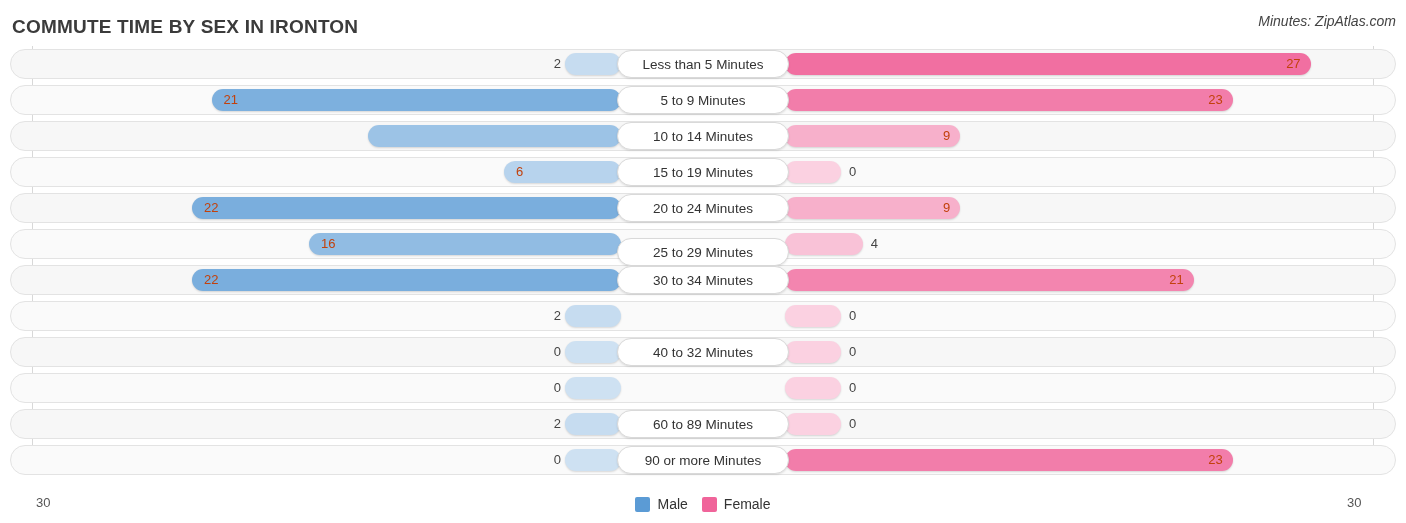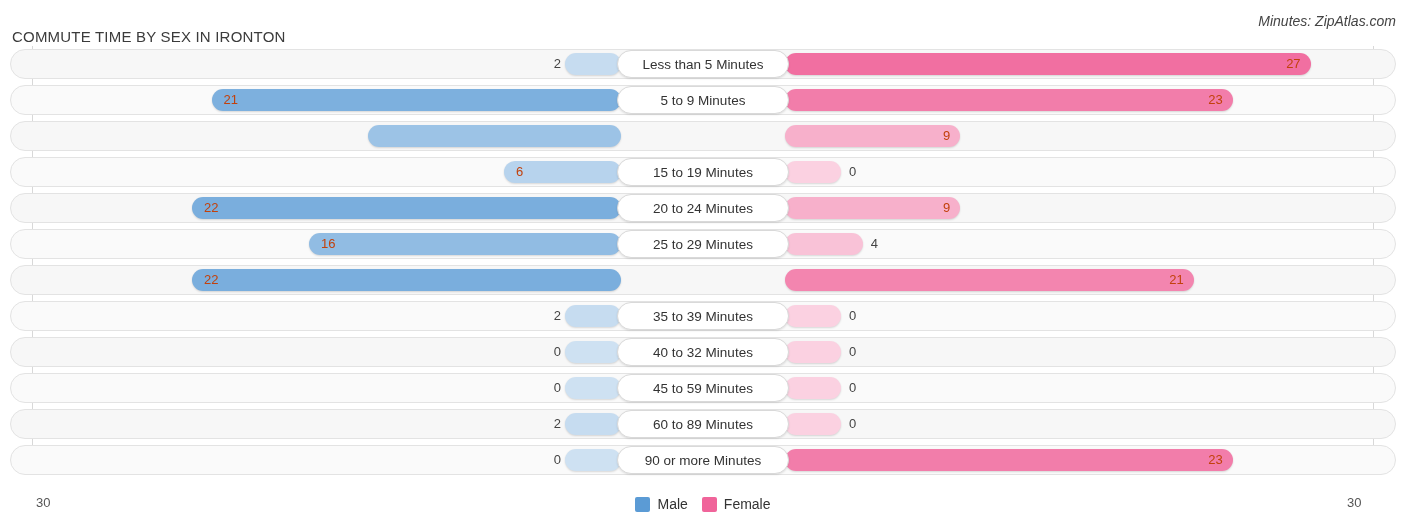--- a/index.html
+++ b/index.html
@@ -8,22 +8,22 @@
     background:#ffffff;
     font-family:"Liberation Sans", sans-serif;
     color:#333;
     overflow:hidden;
     position:relative;
   }
   .header{
     position:absolute;left:0;top:0;width:1406px;height:44px;
   }
   .title{
-    position:absolute;left:12px;top:28px;
-    font-size:15px;letter-spacing:.2px;color:#3b3b3b;font-weight:400;
+    position:absolute;left:12px;top:16px;
+    font-size:19px;letter-spacing:.2px;color:#3b3b3b;font-weight:700;
     white-space:nowrap;
   }
   .source{
     position:absolute;right:10px;top:13px;
     font-size:14px;font-style:italic;color:#444;white-space:nowrap;
   }
 
   .plot{
     position:absolute;left:0;top:46px;width:1406px;height:437px;
   }
@@ -124,20 +124,21 @@
         <div class="bar female" style="left: 785px; width: 447.733px; background: rgb(242, 125, 170);"></div>
         <div class="val inside" style="left: 1202.73px; width: 20px; text-align: right;">23</div>
         <div class="cat-pill" style="left: 617px; width: 172px;">5 to 9 Minutes</div>
       </div>
       <div class="row">
         <div class="track"></div>
         <div class="bar male" style="left: 367.5px; width: 253.5px; background: rgb(156, 195, 230);"></div>
         <div class="val inside" style="left: 379.5px; margin-top: 28px;">13</div>
         <div class="bar female" style="left: 785px; width: 175.2px; background: rgb(247, 176, 203);"></div>
         <div class="val inside" style="left: 930.2px; width: 20px; text-align: right;">9</div>
+        <div class="cat-pill" style="left: 617px; width: 172px;">10 to 14 Minutes</div>
       </div>
       <div class="row">
         <div class="track"></div>
         <div class="bar male" style="left: 504px; width: 117px; background: rgb(183, 211, 237);"></div>
         <div class="val inside" style="left: 516px;">6</div>
         <div class="bar female" style="left: 785px; width: 56px; background: rgb(251, 209, 225);"></div>
         <div class="val outside" style="left: 849px;">0</div>
         <div class="cat-pill" style="left: 617px; width: 172px;">15 to 19 Minutes</div>
       </div>
       <div class="row">
@@ -147,52 +148,51 @@
         <div class="bar female" style="left: 785px; width: 175.2px; background: rgb(247, 176, 203);"></div>
         <div class="val inside" style="left: 930.2px; width: 20px; text-align: right;">9</div>
         <div class="cat-pill" style="left: 617px; width: 172px;">20 to 24 Minutes</div>
       </div>
       <div class="row">
         <div class="track"></div>
         <div class="bar male" style="left: 309px; width: 312px; background: rgb(145, 188, 227);"></div>
         <div class="val inside" style="left: 321px;">16</div>
         <div class="bar female" style="left: 785px; width: 77.8667px; background: rgb(249, 194, 215);"></div>
         <div class="val outside" style="left: 870.867px;">4</div>
-        <div class="cat-pill" style="left: 617px; width: 172px;">25 to 29 Minutes</div>
+        <div class="cat-pill" style="left: 617px; width: 172px; margin-top: 8px;">25 to 29 Minutes</div>
       </div>
       <div class="row">
         <div class="track"></div>
         <div class="bar male" style="left: 192px; width: 429px; background: rgb(122, 174, 221);"></div>
         <div class="val inside" style="left: 204px;">22</div>
         <div class="bar female" style="left: 785px; width: 408.8px; background: rgb(243, 133, 175);"></div>
         <div class="val inside" style="left: 1163.8px; width: 20px; text-align: right;">21</div>
+        <div class="cat-pill" style="left: 617px; width: 172px;">30 to 34 Minutes</div>
       </div>
       <div class="row">
         <div class="track"></div>
         <div class="bar male" style="left: 565px; width: 56px; background: rgb(198, 220, 240);"></div>
         <div class="val outside" style="left: 543px; text-align: right; width: 18px;">2</div>
         <div class="bar female" style="left: 785px; width: 56px; background: rgb(251, 209, 225);"></div>
         <div class="val outside" style="left: 849px;">0</div>
-        <div class="cat-pill" style="left: 617px; width: 172px;">35 to 39 Minutes</div>
       </div>
       <div class="row">
         <div class="track"></div>
         <div class="bar male" style="left: 565px; width: 56px; background: rgb(206, 225, 242);"></div>
         <div class="val outside" style="left: 543px; text-align: right; width: 18px;">0</div>
         <div class="bar female" style="left: 785px; width: 56px; background: rgb(251, 209, 225);"></div>
         <div class="val outside" style="left: 849px;">0</div>
         <div class="cat-pill" style="left: 617px; width: 172px;">40 to 32 Minutes</div>
       </div>
       <div class="row">
         <div class="track"></div>
         <div class="bar male" style="left: 565px; width: 56px; background: rgb(206, 225, 242);"></div>
         <div class="val outside" style="left: 543px; text-align: right; width: 18px;">0</div>
         <div class="bar female" style="left: 785px; width: 56px; background: rgb(251, 209, 225);"></div>
         <div class="val outside" style="left: 849px;">0</div>
-        <div class="cat-pill" style="left: 617px; width: 172px;">45 to 59 Minutes</div>
       </div>
       <div class="row">
         <div class="track"></div>
         <div class="bar male" style="left: 565px; width: 56px; background: rgb(198, 220, 240);"></div>
         <div class="val outside" style="left: 543px; text-align: right; width: 18px;">2</div>
         <div class="bar female" style="left: 785px; width: 56px; background: rgb(251, 209, 225);"></div>
         <div class="val outside" style="left: 849px;">0</div>
         <div class="cat-pill" style="left: 617px; width: 172px;">60 to 89 Minutes</div>
       </div>
       <div class="row">

